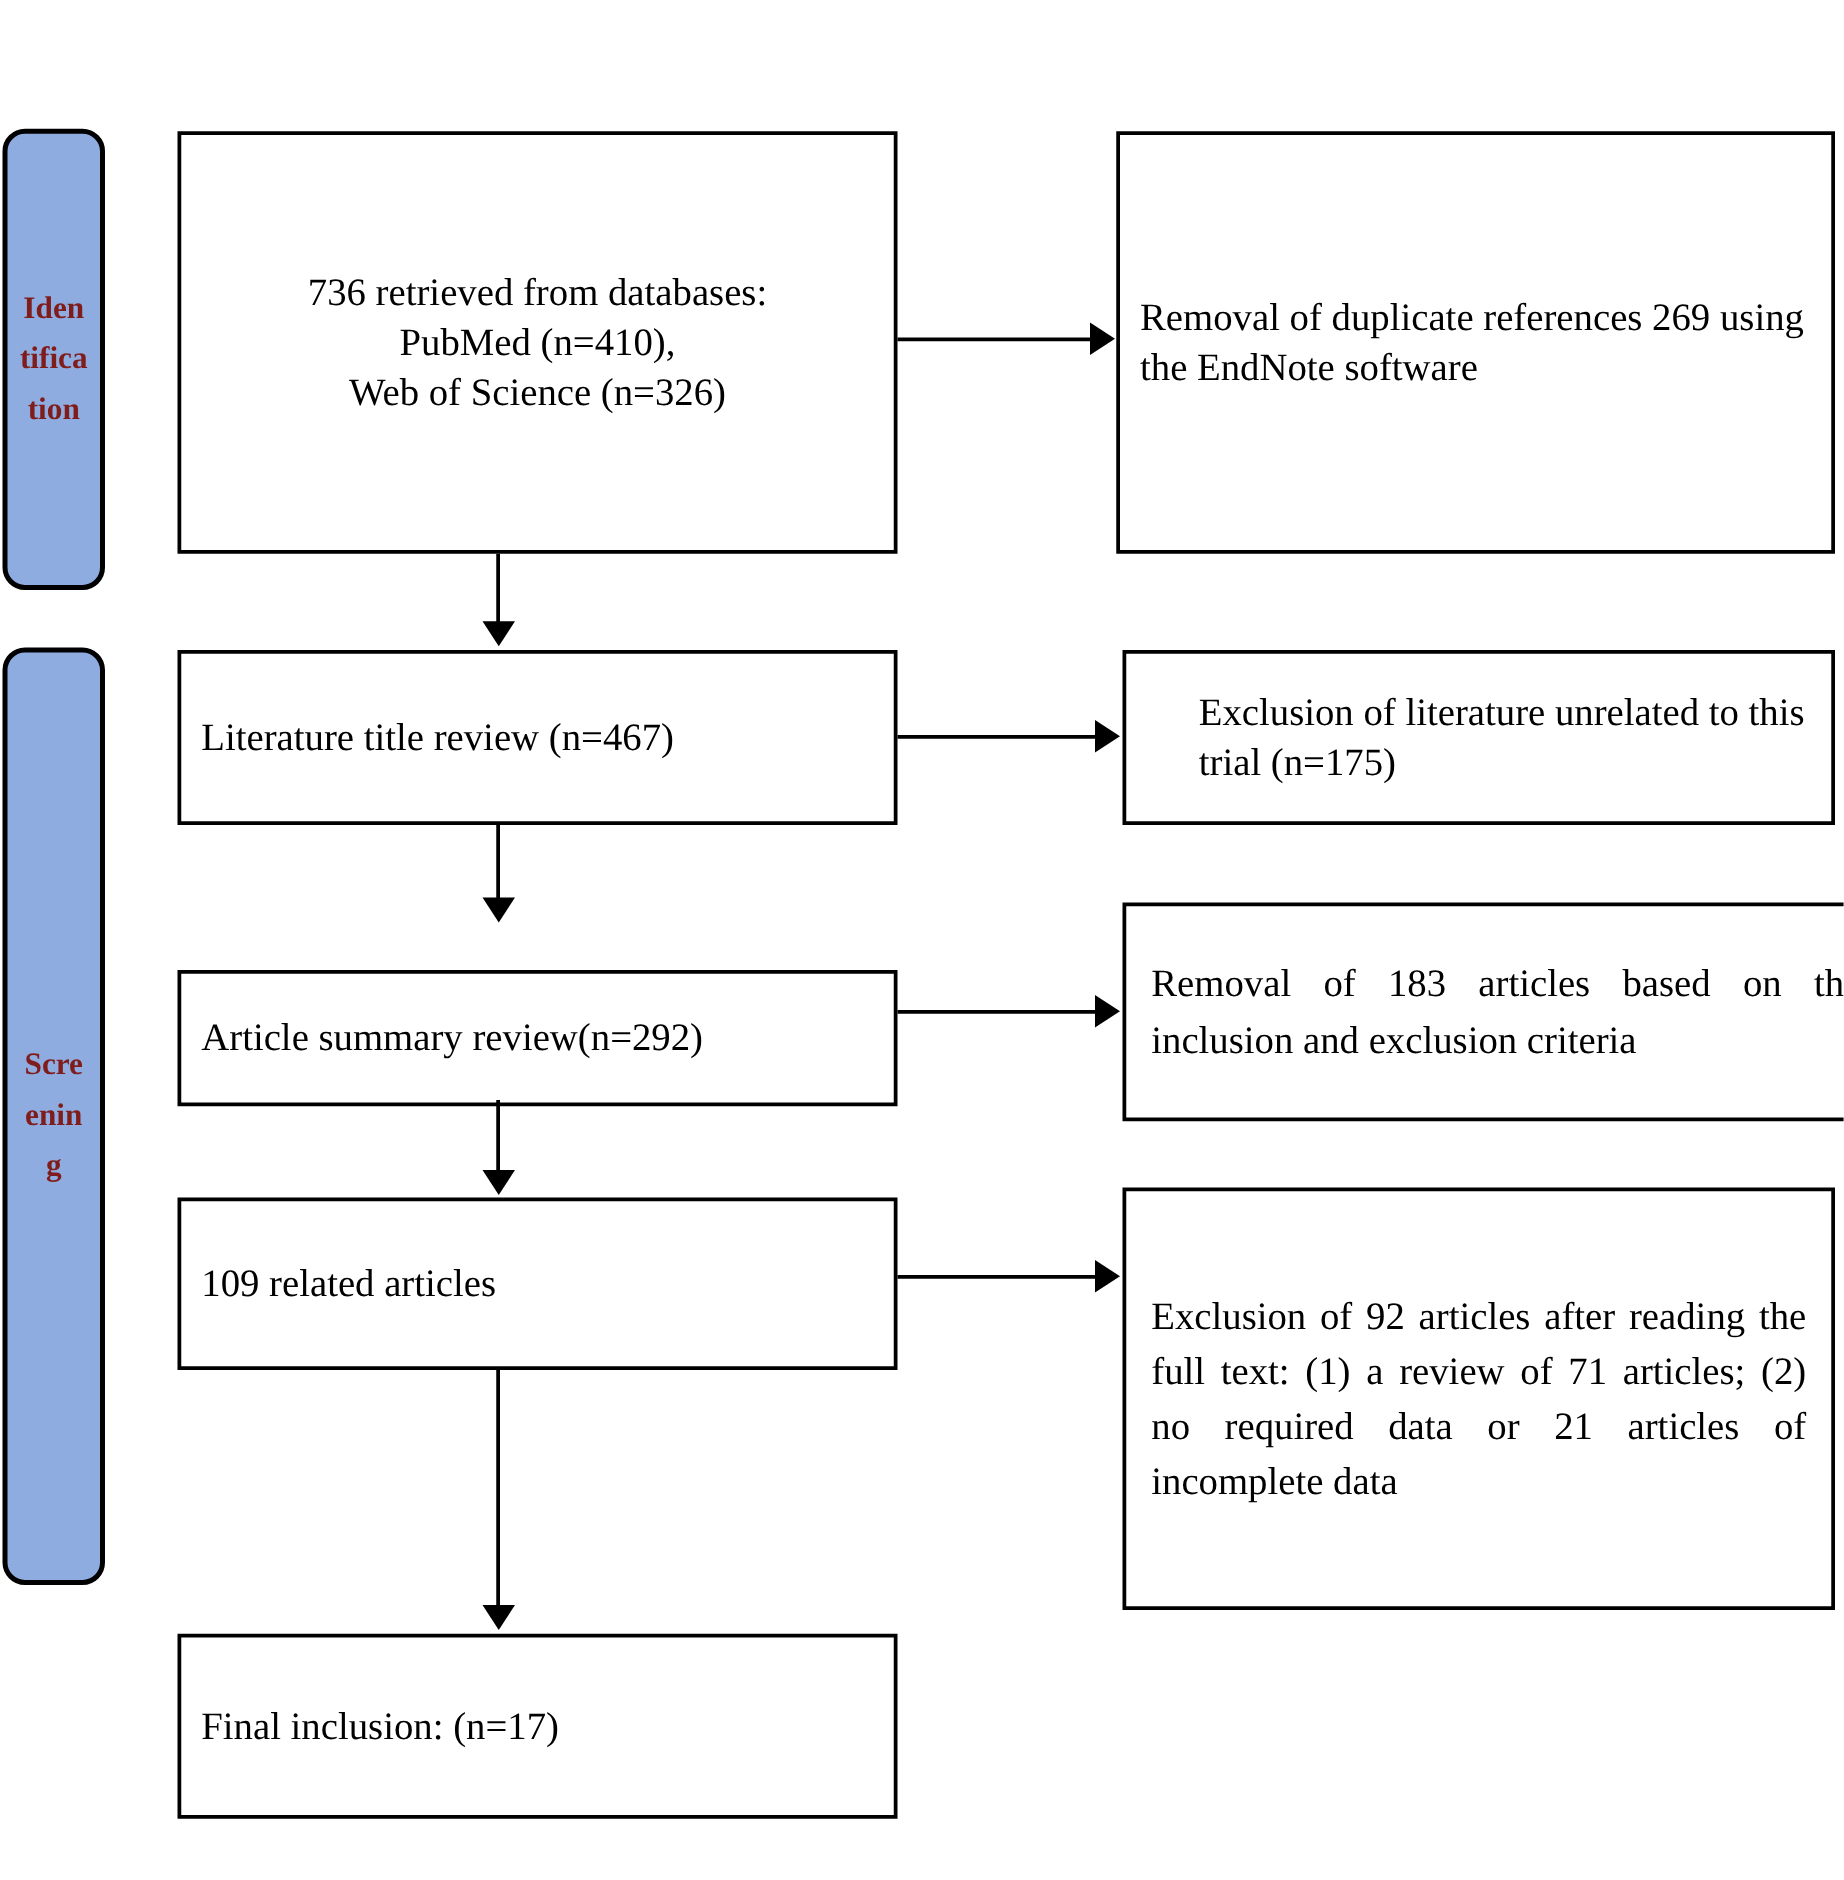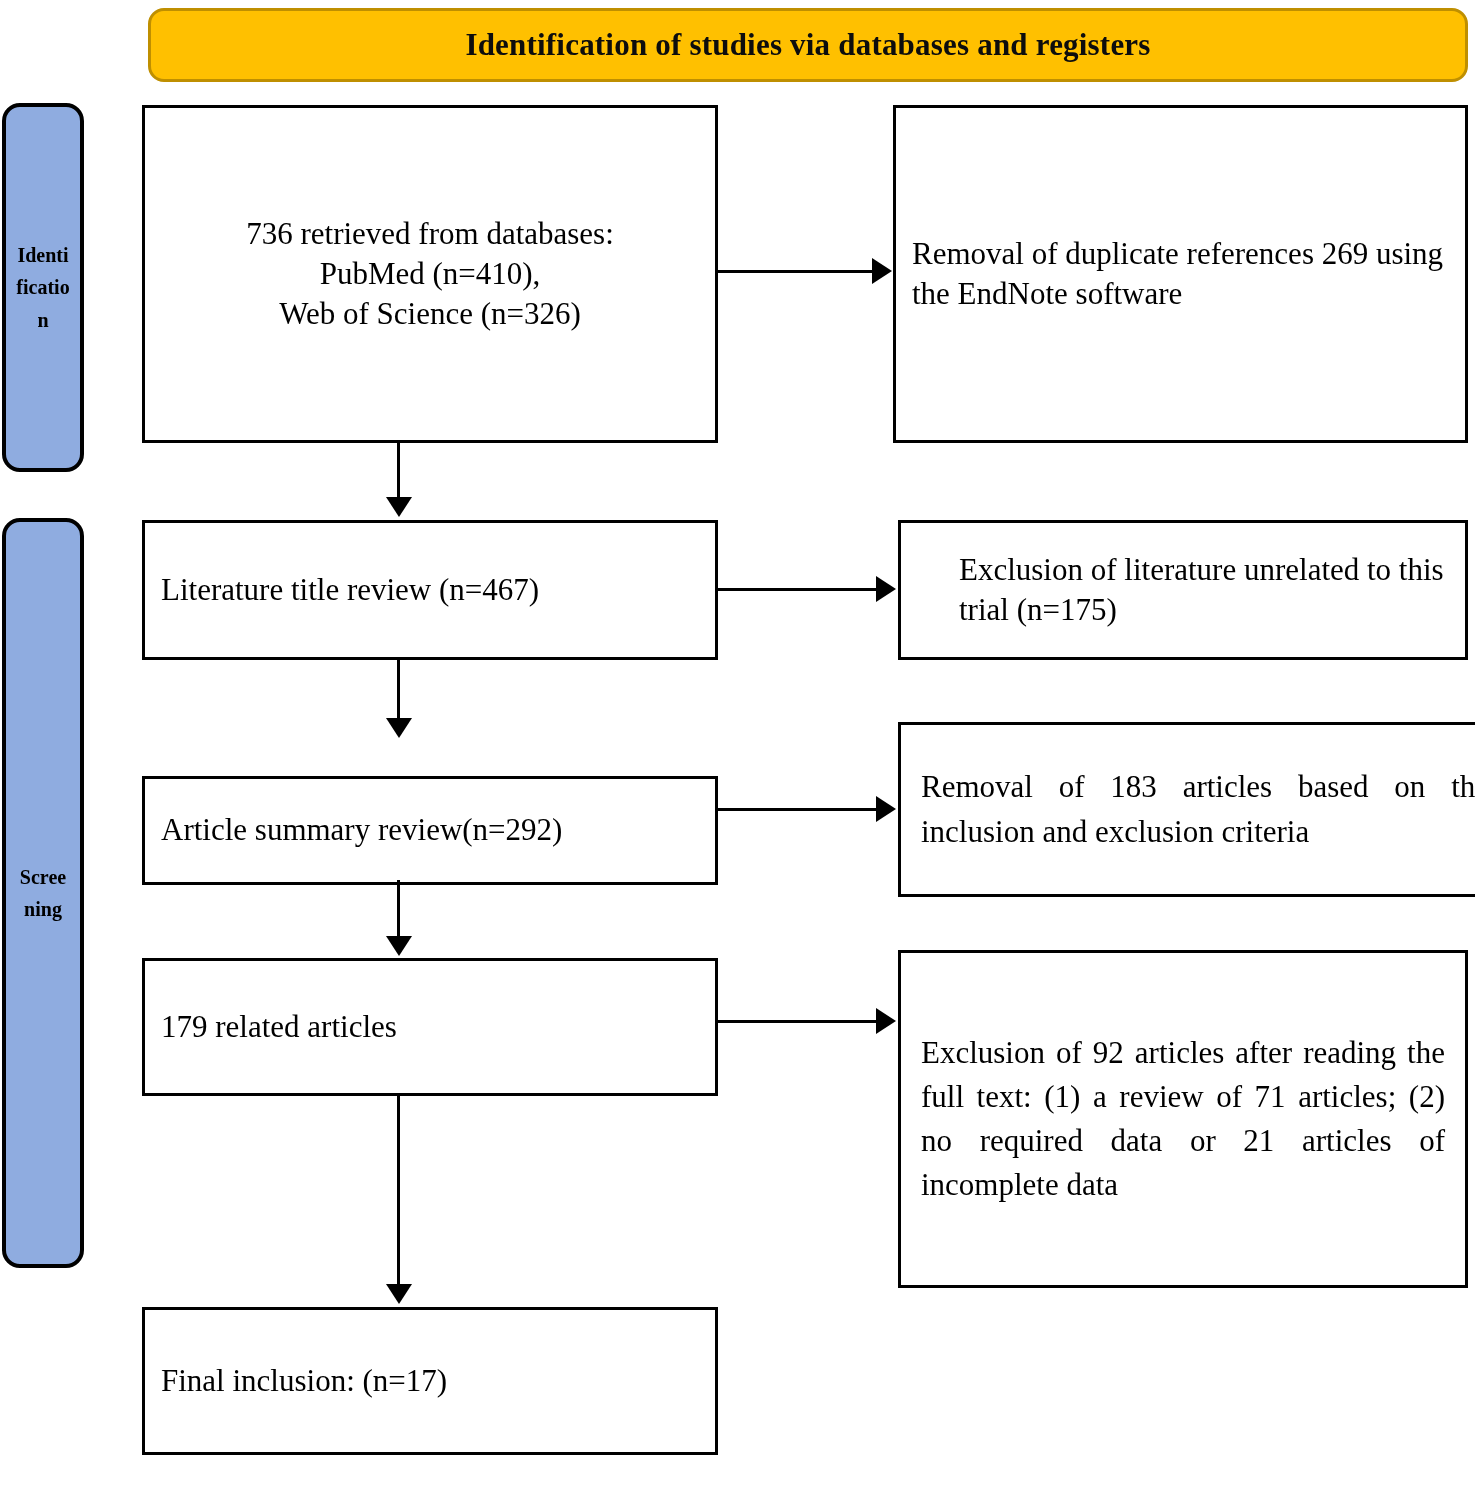--- a/index.html
+++ b/index.html
@@ -51,24 +51,24 @@
     background: #8FACE0;
     border: 4px solid #000000;
     border-radius: 18px;
     box-sizing: border-box;
     display: flex;
     align-items: center;
     justify-content: center;
   }
   .stage .stage-text {
     font-weight: bold;
-    font-size: 20px;
+    font-size: 25px;
     line-height: 1.62;
     text-align: center;
-    color: #000000;
+    color: #7f1d1d;
     width: 56px;
     word-break: break-all;
     hyphens: none;
   }
   #stage-identification { top: 103px; height: 369px; }
   #stage-screening      { top: 518px; height: 750px; }
   #stage-included       { top: 1303px; height: 201px; border-bottom-left-radius: 18px; border-bottom-right-radius: 18px; }
 
   
   .box {
@@ -155,23 +155,20 @@
   #h3      { left: 718px; top: 808px; width: 160px; }
   #h3-head { left: 876px; top: 796px; }
   #h4      { left: 718px; top: 1020px; width: 160px; }
   #h4-head { left: 876px; top: 1008px; }
 </style>
 </head>
 <body>
 
 <div id="canvas">
 
-  <div class="title-banner">
-    <span class="title-text">Identification of studies via databases and registers</span>
-  </div>
 
   <div class="stage" id="stage-identification">
     <span class="stage-text">Identification</span>
   </div>
   <div class="stage" id="stage-screening">
     <span class="stage-text">Screening</span>
   </div>
 
   <div class="box" id="box-records">
     <span class="box-text">736 retrieved from databases:
@@ -190,21 +187,21 @@
   </div>
 
   <div class="box" id="box-abstracts">
     <span class="box-text">Article summary review(n=292)</span>
   </div>
   <div class="box justify" id="box-criteria">
     <span class="box-text">Removal of 183 articles based on the inclusion and exclusion criteria</span>
   </div>
 
   <div class="box" id="box-related">
-    <span class="box-text">179 related articles</span>
+    <span class="box-text">109 related articles</span>
   </div>
   <div class="box justify" id="box-fulltext">
     <span class="box-text">Exclusion of 92 articles after reading the full text:     (1) a review of 71 articles;   (2) no required data or 21 articles of incomplete data</span>
   </div>
 
   <div class="box" id="box-final">
     <span class="box-text">Final inclusion: (n=17)</span>
   </div>
 
   <div class="conn-v" id="v1"></div>

